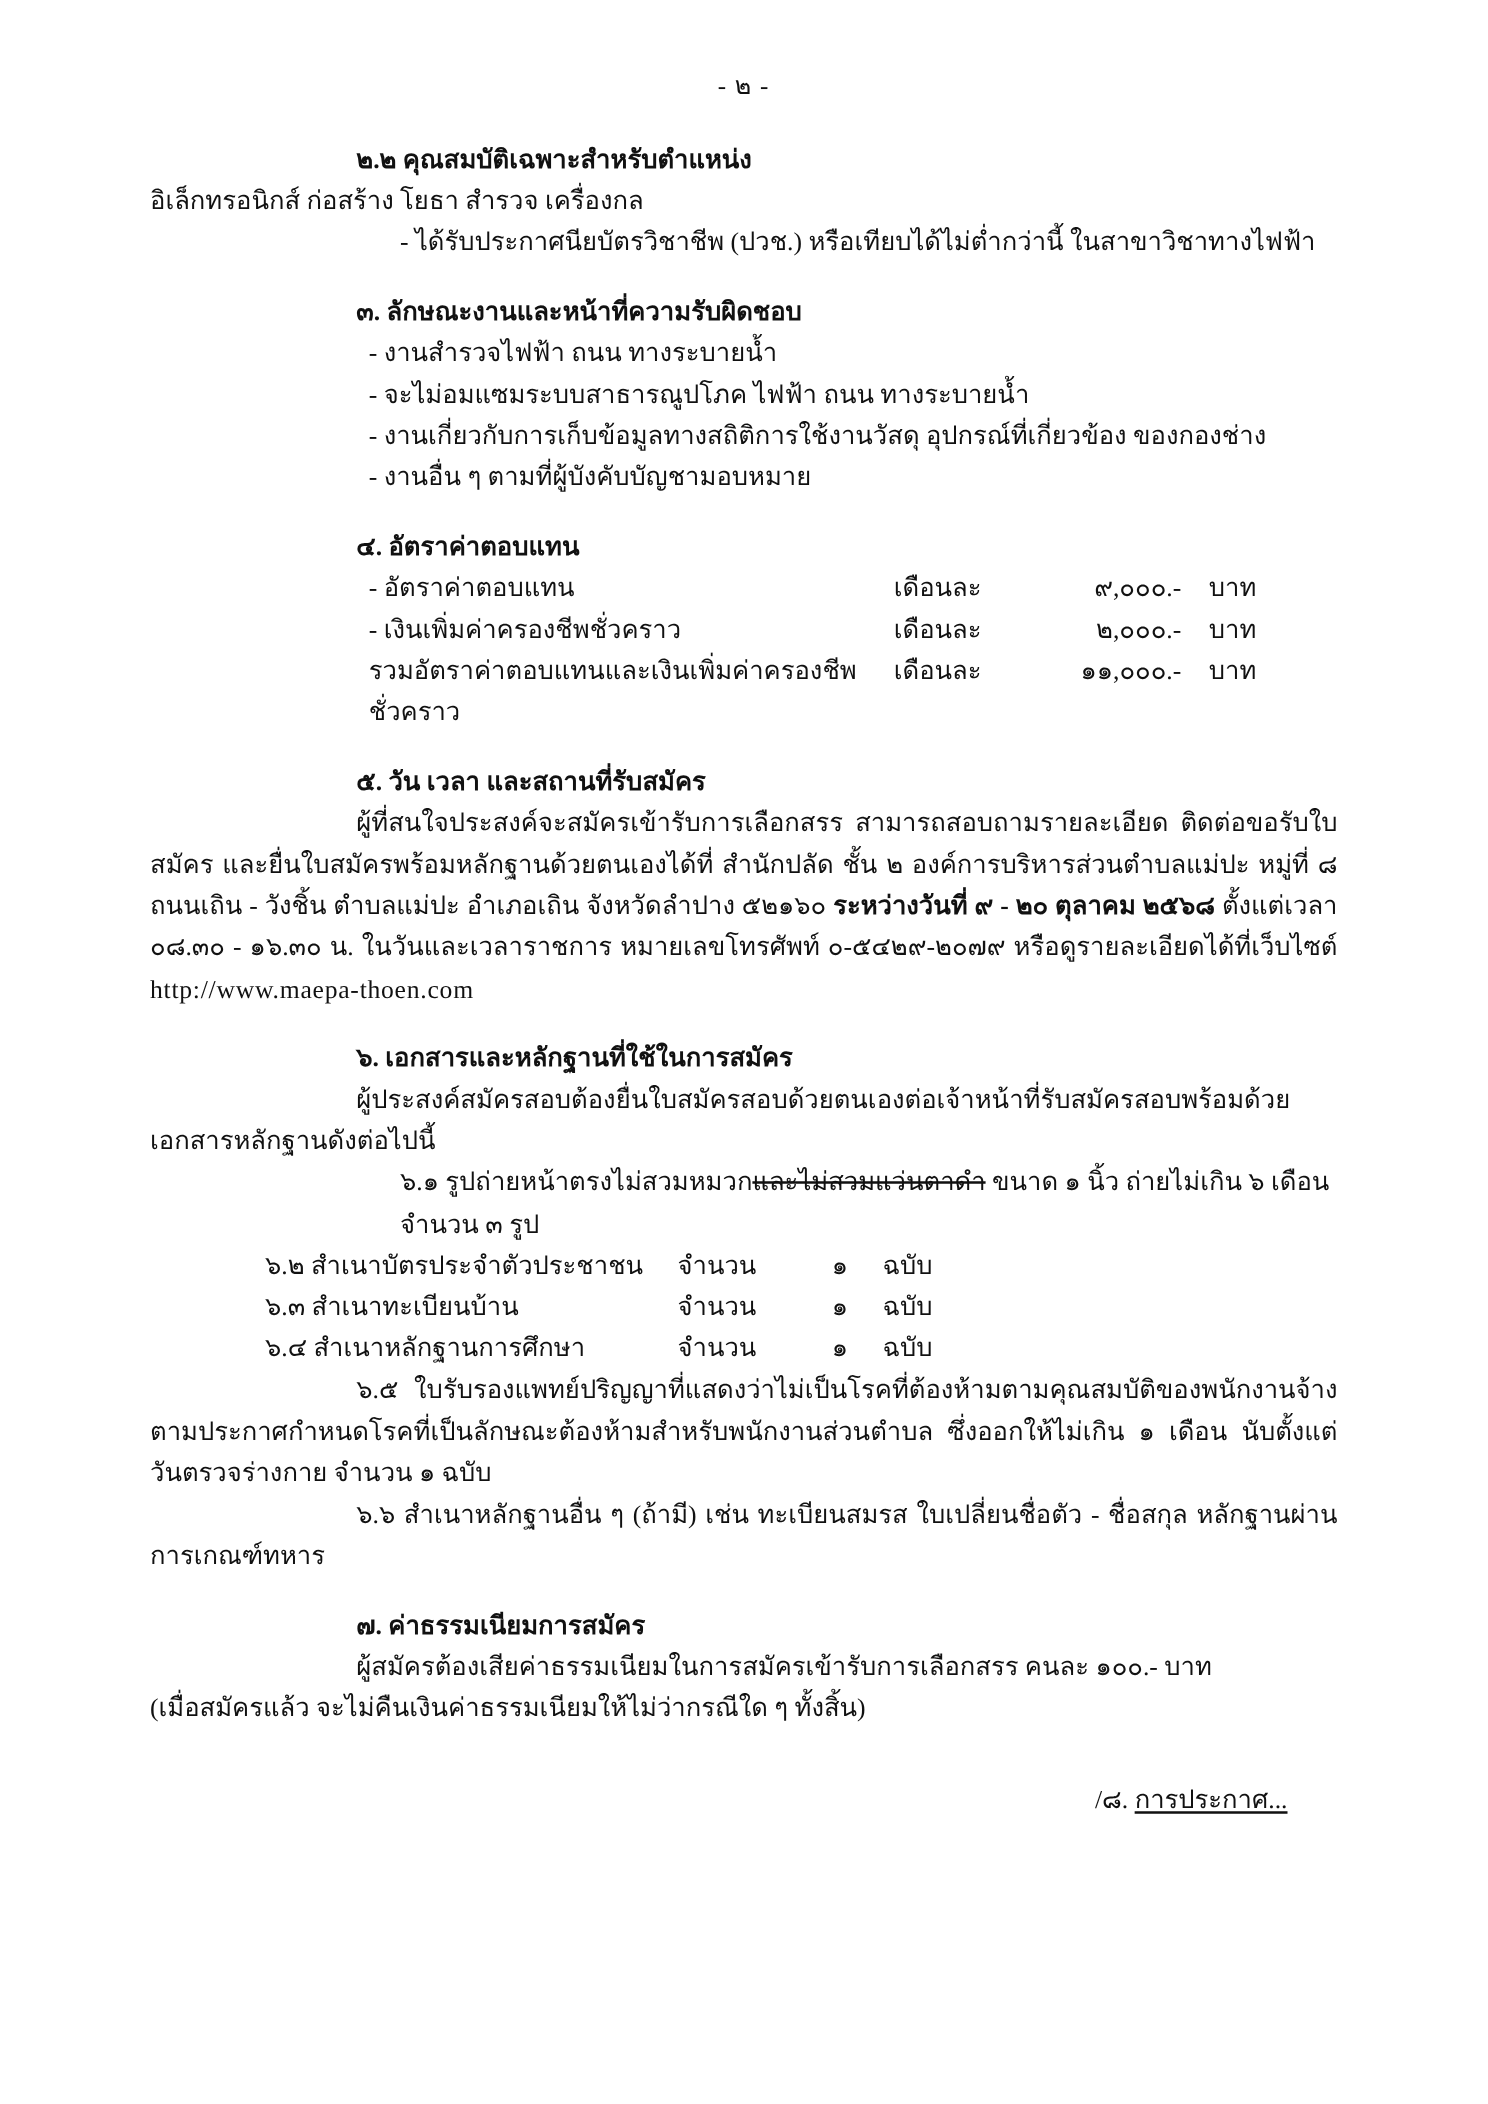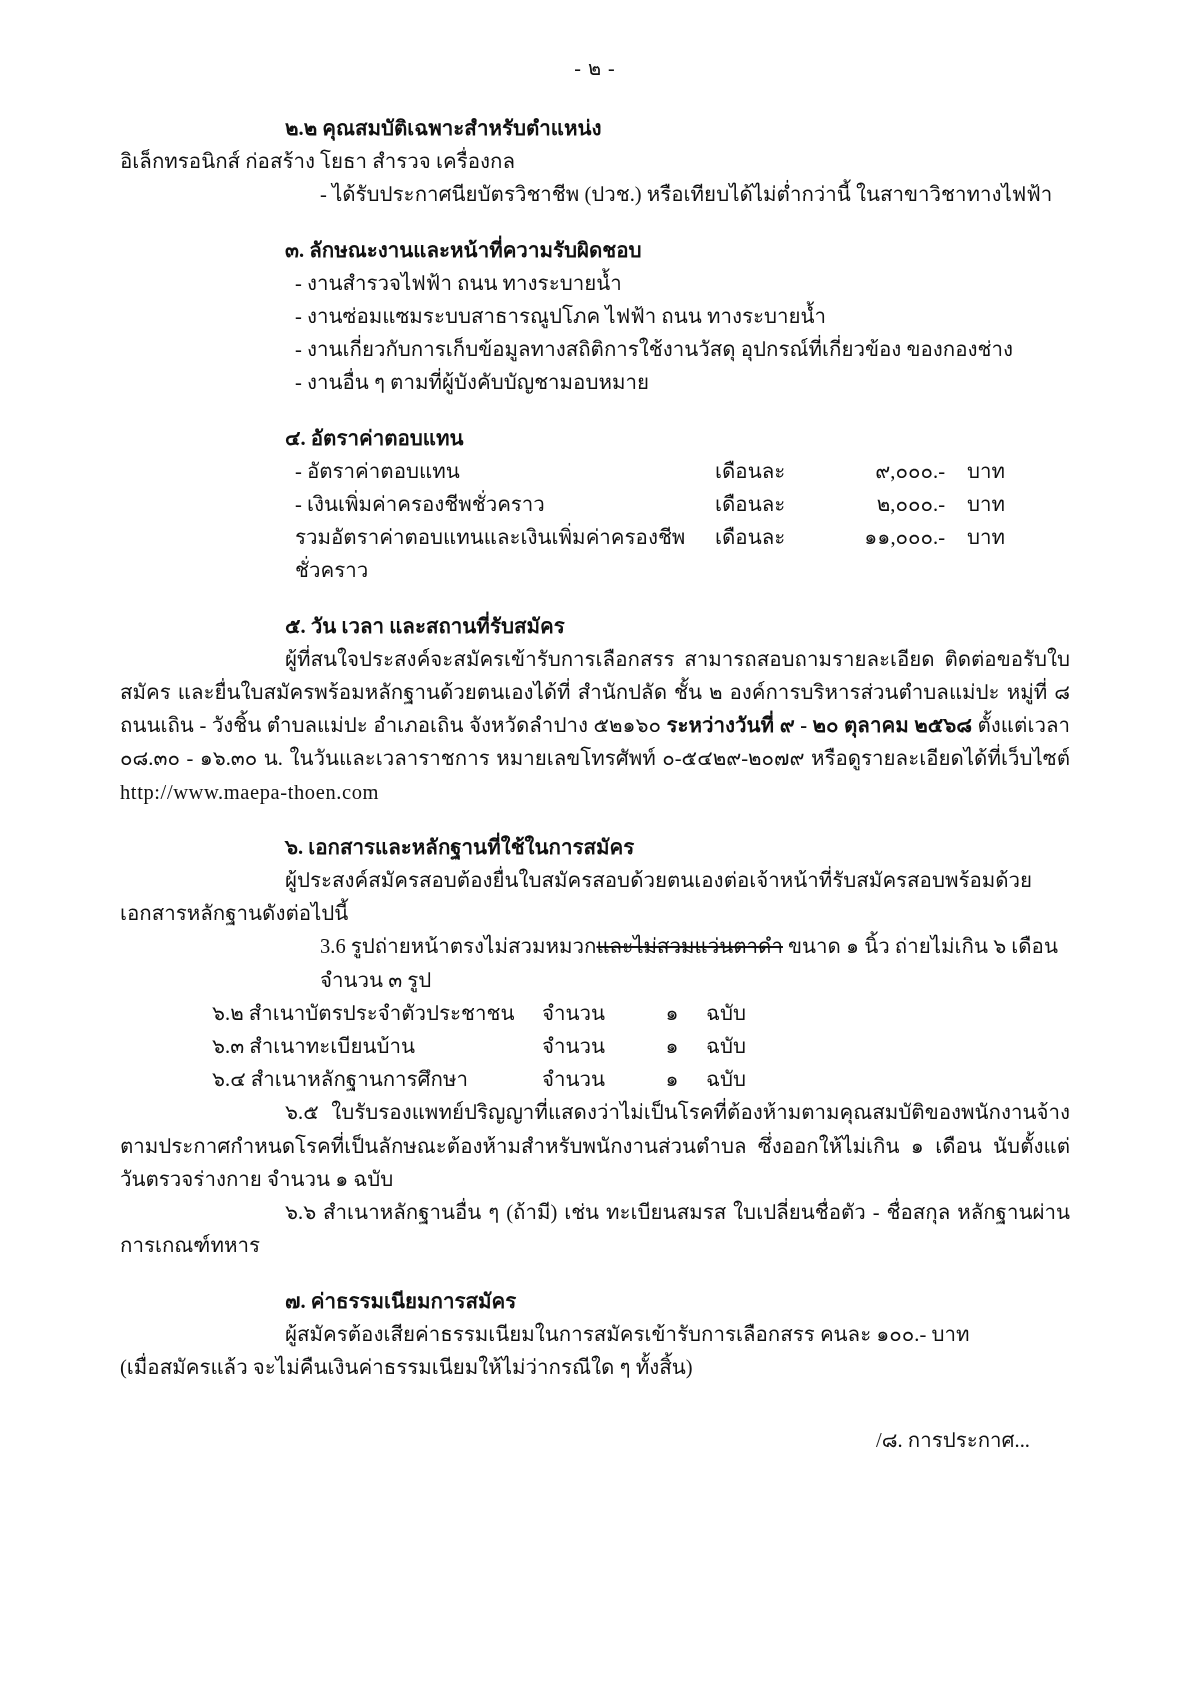--- a/index.html
+++ b/index.html
@@ -100,20 +100,21 @@
     text-decoration: line-through;
     margin-top: 32px;
   }
   .footer-note {
     margin-top: 40px;
     text-align: right;
     padding-right: 40px;
     font-size: 20.5px;
   }
   .footer-note .u {
+    text-decoration: underline;
     text-underline-offset: 3px;
   }
   .url {
     font-family: "Liberation Serif", serif;
     letter-spacing: 0.6px;
   }
   .note-label {
     font-weight: bold;
     text-decoration: underline;
     text-underline-offset: 3px;
@@ -130,21 +131,21 @@
   <div class="doc">
 
     <div class="para indent-head-plain">๒.๒ คุณสมบัติเฉพาะสำหรับตำแหน่ง</div>
     <div class="para">อิเล็กทรอนิกส์  ก่อสร้าง  โยธา  สำรวจ  เครื่องกล</div>
     <div class="para sub-line">- ได้รับประกาศนียบัตรวิชาชีพ (ปวช.) หรือเทียบได้ไม่ต่ำกว่านี้ ในสาขาวิชาทางไฟฟ้า</div>
 
     <div class="block-gap"></div>
 
     <div class="para indent-head">๓. ลักษณะงานและหน้าที่ความรับผิดชอบ</div>
     <div class="para sub-line-2">-  งานสำรวจไฟฟ้า  ถนน  ทางระบายน้ำ</div>
-    <div class="para sub-line-2">-  งานซ่อมแซมระบบสาธารณูปโภค  ไฟฟ้า  ถนน  ทางระบายน้ำ</div>
+    <div class="para sub-line-2">-  จะไม่อมแซมระบบสาธารณูปโภค  ไฟฟ้า  ถนน  ทางระบายน้ำ</div>
     <div class="para sub-line-2">-  งานเกี่ยวกับการเก็บข้อมูลทางสถิติการใช้งานวัสดุ อุปกรณ์ที่เกี่ยวข้อง ของกองช่าง</div>
     <div class="para sub-line-2">-  งานอื่น ๆ ตามที่ผู้บังคับบัญชามอบหมาย</div>
 
     <div class="block-gap"></div>
 
     <div class="para indent-head">๔. อัตราค่าตอบแทน</div>
     <div class="pay-row">
       <span class="pay-label">- อัตราค่าตอบแทน</span>
       <span class="pay-mid">เดือนละ</span>
       <span class="pay-num">๙,๐๐๐.-</span>
@@ -169,21 +170,21 @@
     <div class="para first-line-indent">
       <span class="inline">ผู้ที่สนใจประสงค์จะสมัครเข้ารับการเลือกสรร สามารถสอบถามรายละเอียด ติดต่อขอรับใบสมัคร และยื่นใบสมัครพร้อมหลักฐานด้วยตนเองได้ที่ สำนักปลัด ชั้น ๒ องค์การบริหารส่วนตำบลแม่ปะ หมู่ที่ ๘ ถนนเถิน - วังชิ้น ตำบลแม่ปะ อำเภอเถิน จังหวัดลำปาง ๕๒๑๖๐ </span><span class="inline bold">ระหว่างวันที่ ๙ - ๒๐ ตุลาคม ๒๕๖๘</span><span class="inline"> ตั้งแต่เวลา ๐๘.๓๐ - ๑๖.๓๐ น. ในวันและเวลาราชการ  หมายเลขโทรศัพท์ ๐-๕๔๒๙-๒๐๗๙  หรือดูรายละเอียดได้ที่เว็บไซต์ </span><span class="inline url">http://www.maepa-thoen.com</span>
     </div>
 
     <div class="block-gap"></div>
 
     <div class="para indent-head">๖. เอกสารและหลักฐานที่ใช้ในการสมัคร</div>
     <div class="para first-line-indent">ผู้ประสงค์สมัครสอบต้องยื่นใบสมัครสอบด้วยตนเองต่อเจ้าหน้าที่รับสมัครสอบพร้อมด้วยเอกสารหลักฐานดังต่อไปนี้</div>
 
     <div class="para sub-line">
-      <span class="inline">3.6  รูปถ่ายหน้าตรงไม่สวมหมวก</span><span class="inline strike">และไม่สวมแว่นตาดำ</span><span class="inline"> ขนาด ๑ นิ้ว ถ่ายไม่เกิน ๖ เดือน จำนวน ๓ รูป</span>
+      <span class="inline">๖.๑  รูปถ่ายหน้าตรงไม่สวมหมวก</span><span class="inline strike">และไม่สวมแว่นตาดำ</span><span class="inline"> ขนาด ๑ นิ้ว ถ่ายไม่เกิน ๖ เดือน จำนวน ๓ รูป</span>
     </div>
 
     <div class="doc-row">
       <span class="doc-label">๖.๒  สำเนาบัตรประจำตัวประชาชน</span>
       <span class="doc-mid">จำนวน</span>
       <span class="doc-num">๑</span>
       <span class="doc-unit">ฉบับ</span>
     </div>
     <div class="doc-row">
       <span class="doc-label">๖.๓  สำเนาทะเบียนบ้าน</span>

